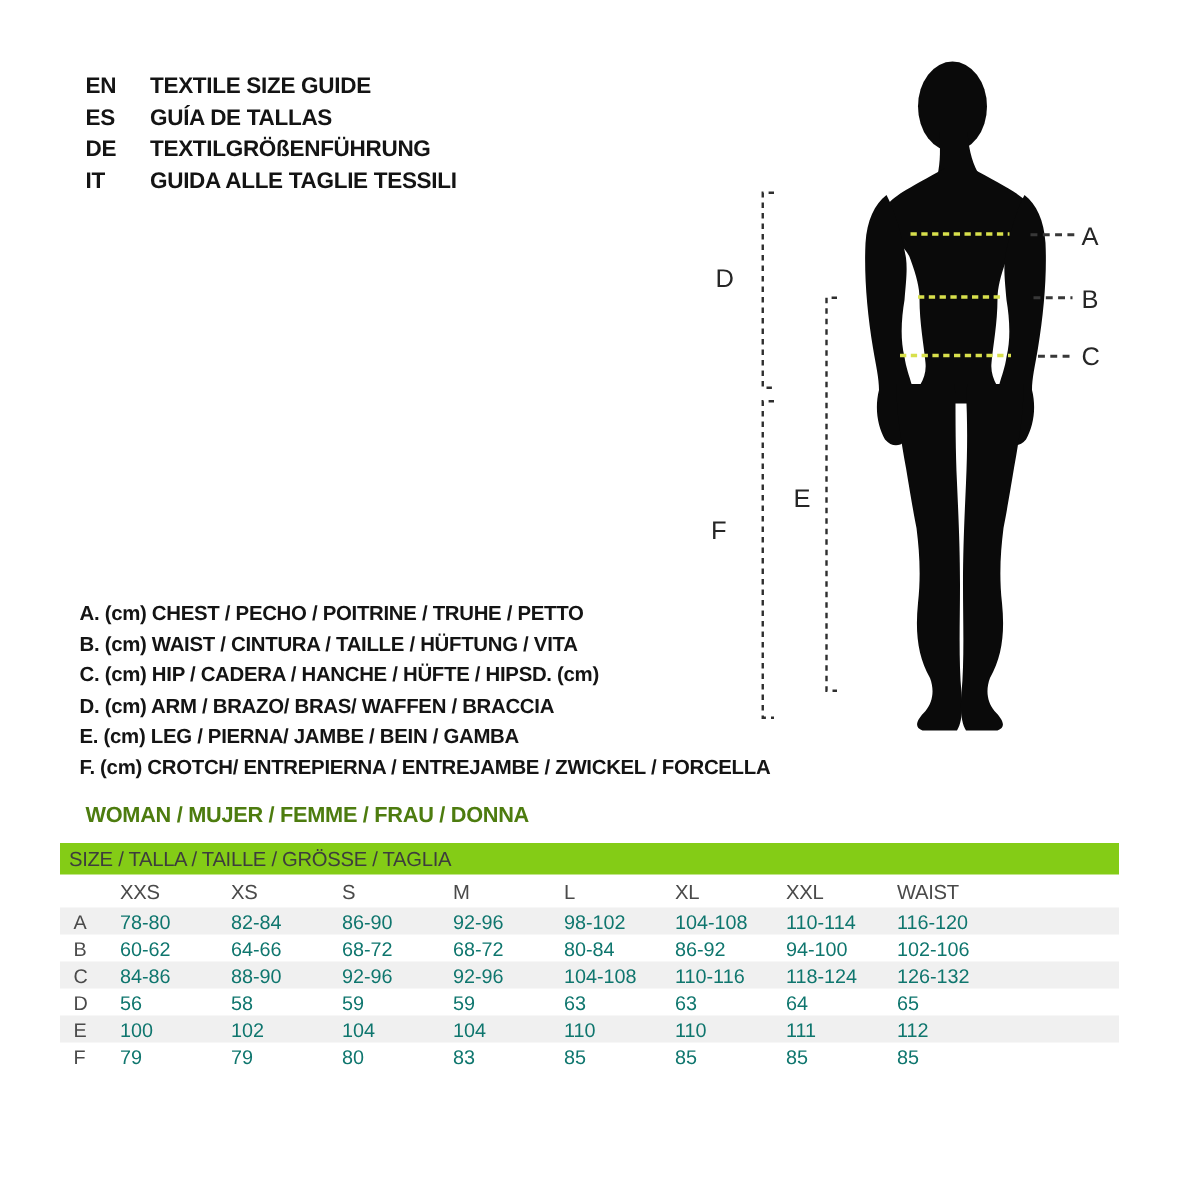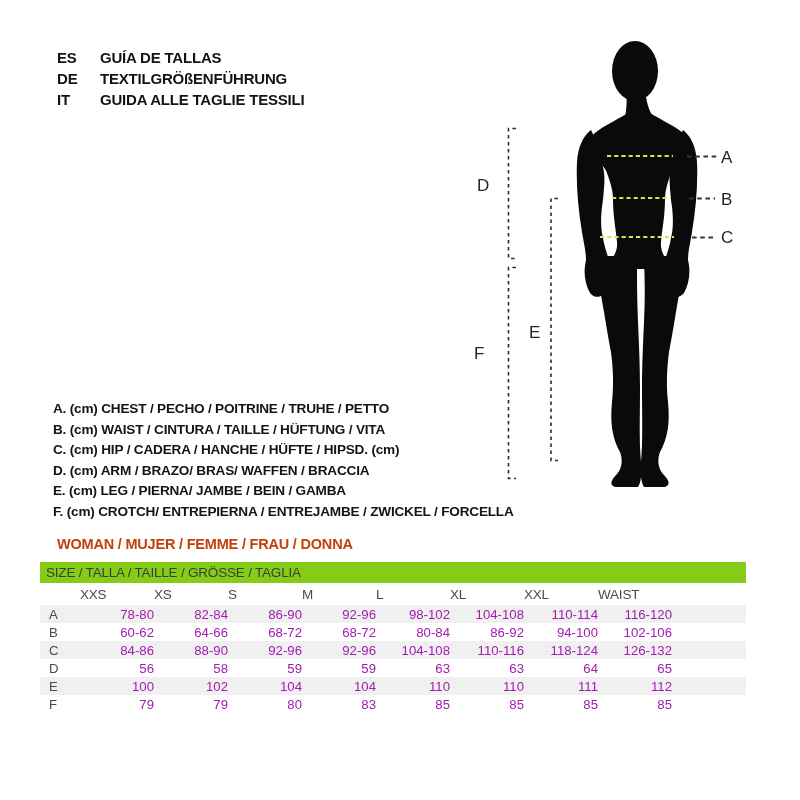--- a/index.html
+++ b/index.html
@@ -10,43 +10,47 @@
   
   .lang-block { position:absolute; left:57px; top:47px; font-size:15px; line-height:21px;
                 letter-spacing:-0.2px; font-weight:bold; color:#141414; }
   .lang-row { display:flex; }
   .lang-code { width:43px; flex:0 0 43px; }
   
   .legend-block { position:absolute; left:53px; top:399px; font-size:13.6px; line-height:20.6px;
                   letter-spacing:-0.2px; font-weight:bold; color:#141414; }
   
   .gender-line { position:absolute; left:57px; top:536px; font-size:14.5px; letter-spacing:-0.2px;
-                 font-weight:bold; color:#c2410c; }
+                 font-weight:bold; color:#4d7c0f; }
   
   .figure-svg { position:absolute; left:460px; top:30px; }
   .measure-label { position:absolute; font-size:17px; color:#262626; letter-spacing:-0.2px; }
   
   .size-table-wrap { position:absolute; left:40px; top:562px; width:706px; }
   .tbl-title { height:21px; line-height:21px; background:#84cc16; color:#3d3d3d;
                font-size:13.5px; letter-spacing:-0.2px; padding-left:6px; box-sizing:border-box; }
   table.size-table { border-collapse:collapse; width:100%; table-layout:fixed; }
   table.size-table th, table.size-table td { font-weight:normal; padding:0; }
   table.size-table thead th { height:22px; font-size:13.5px; color:#4a4a4a; text-align:left;
                               letter-spacing:-0.2px; vertical-align:middle; }
   table.size-table tbody tr { height:18px; }
   table.size-table tbody tr.striped { background:#f0f0f0; }
   table.size-table tbody th { text-align:left; padding-left:9px; font-size:13.2px; color:#4a4a4a; }
-  table.size-table tbody td { text-align:right; font-size:13.2px; color:#a21caf; }
+  table.size-table tbody td { text-align:left; font-size:13.2px; color:#0f766e; }
 </style>
 </head>
 <body>
 
 <div class="canvas">
 
   <div class="lang-block">
+    <div class="lang-row">
+      <span class="lang-code">EN</span>
+      <span class="lang-label">TEXTILE SIZE GUIDE</span>
+    </div>
     <div class="lang-row">
       <span class="lang-code">ES</span>
       <span class="lang-label">GUÍA DE TALLAS</span>
     </div>
     <div class="lang-row">
       <span class="lang-code">DE</span>
       <span class="lang-label">TEXTILGRÖßENFÜHRUNG</span>
     </div>
     <div class="lang-row">
       <span class="lang-code">IT</span>

